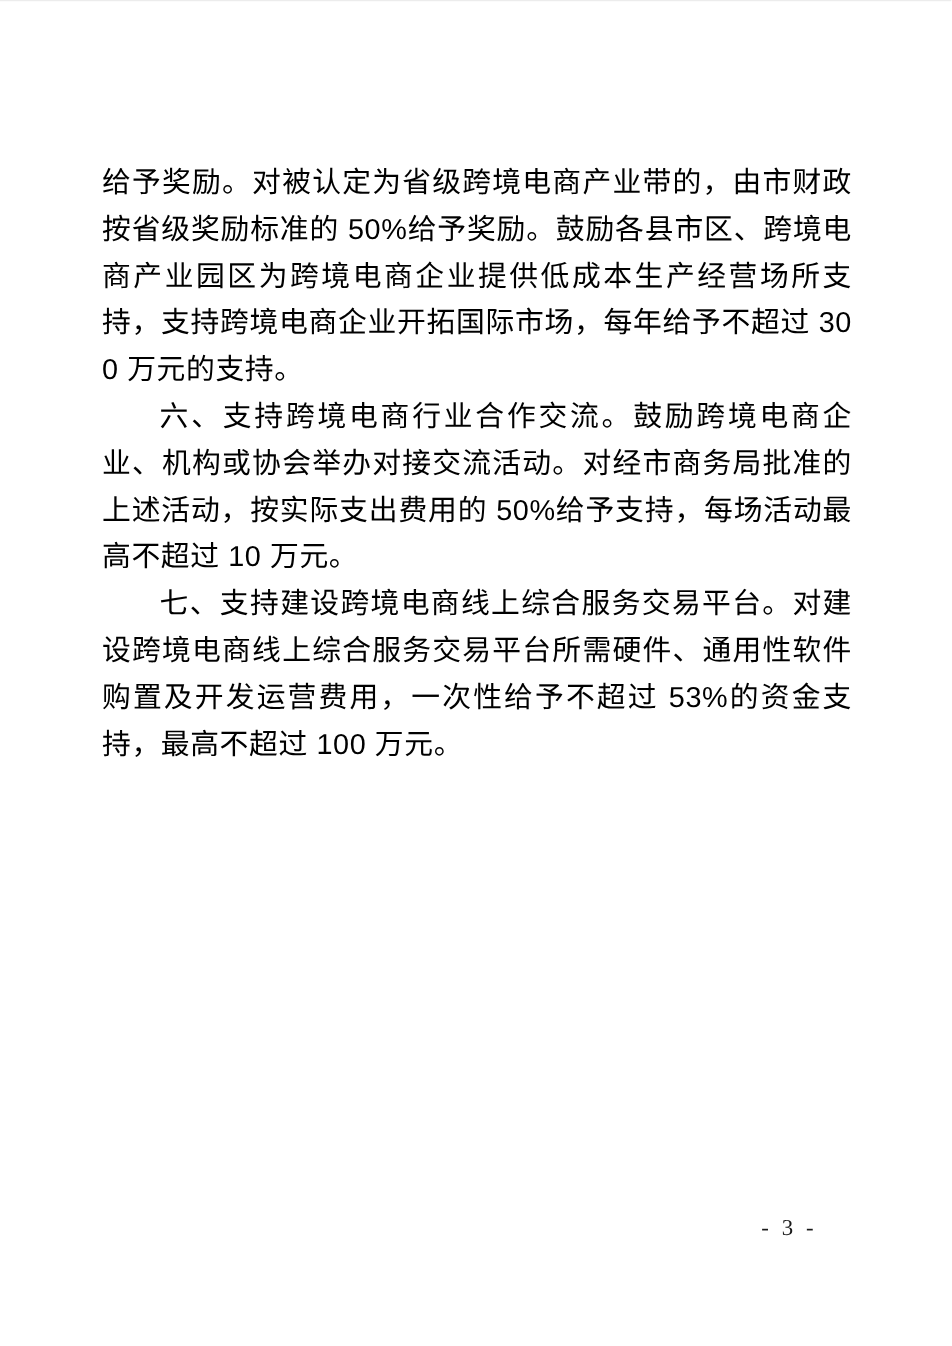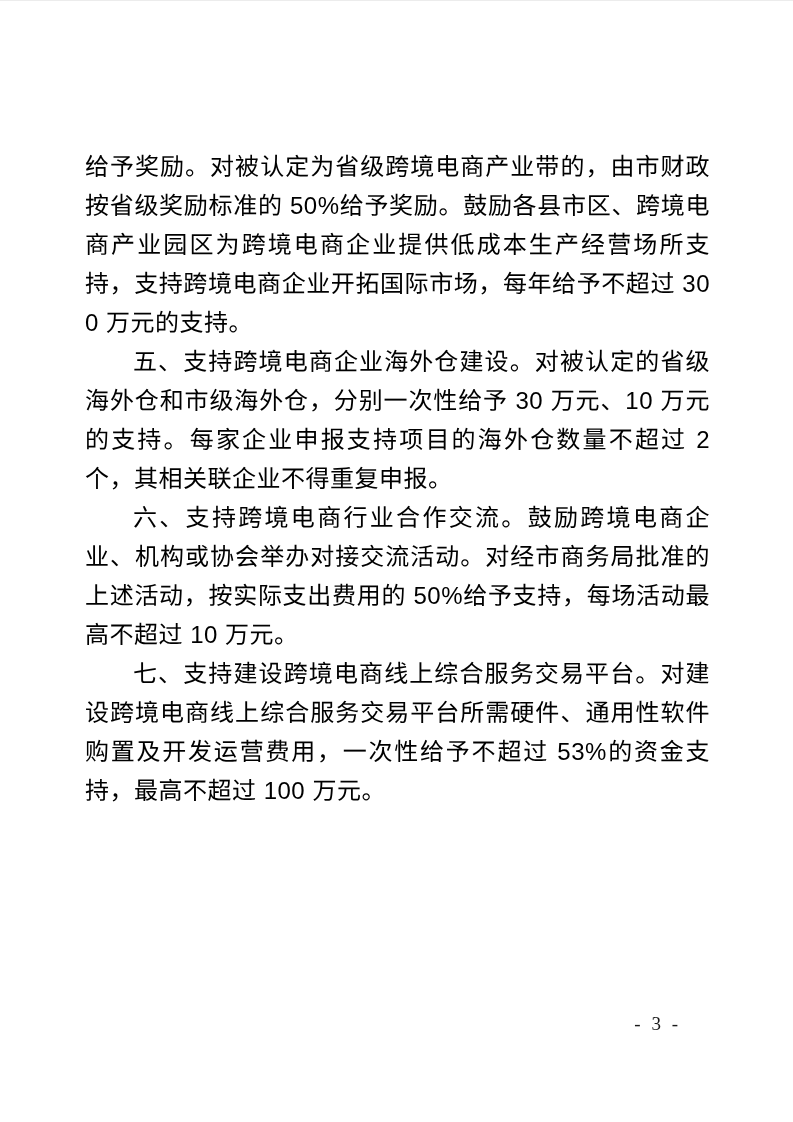--- a/index.html
+++ b/index.html
@@ -13,21 +13,21 @@
       height: 1122px;
       background: #ffffff;
       overflow: hidden;
       border-top: 1px solid #ececec;
       font-family: "Liberation Sans", sans-serif;
       color: #000000;
     }
     .content {
       position: absolute;
       left: 85px;
-      top: 146px;
+      top: 132px;
       width: 625px;
       font-size: 24px;
       line-height: 39px;
       text-align: justify;
       letter-spacing: 0.5px;
     }
     .para {
       margin: 0;
       padding: 0;
       word-break: break-all;
@@ -45,18 +45,17 @@
       color: #1a1a1a;
       white-space: pre;
     }
   </style>
 </head>
 <body>
 
 <div class="page">
   <div class="content">
     <p class="para">给予奖励。对被认定为省级跨境电商产业带的，由市财政按省级奖励标准的 50%给予奖励。鼓励各县市区、跨境电商产业园区为跨境电商企业提供低成本生产经营场所支持，支持跨境电商企业开拓国际市场，每年给予不超过 300 万元的支持。</p>
-    <p class="para indent">五、支持跨境电商企业海外仓建设。对被认定的省级海外仓和市级海外仓，分别一次性给予 30 万元、10 万元的支持。每家企业申报支持项目的海外仓数量不超过 2 个，其相关联企业不得重复申报。</p>
     <p class="para indent">六、支持跨境电商行业合作交流。鼓励跨境电商企业、机构或协会举办对接交流活动。对经市商务局批准的上述活动，按实际支出费用的 50%给予支持，每场活动最高不超过 10 万元。</p>
     <p class="para indent">七、支持建设跨境电商线上综合服务交易平台。对建设跨境电商线上综合服务交易平台所需硬件、通用性软件购置及开发运营费用，一次性给予不超过 53%的资金支持，最高不超过 100 万元。</p>
   </div>
   <div class="page-number">- 3 -</div>
 </div>
 
 </body></html>

